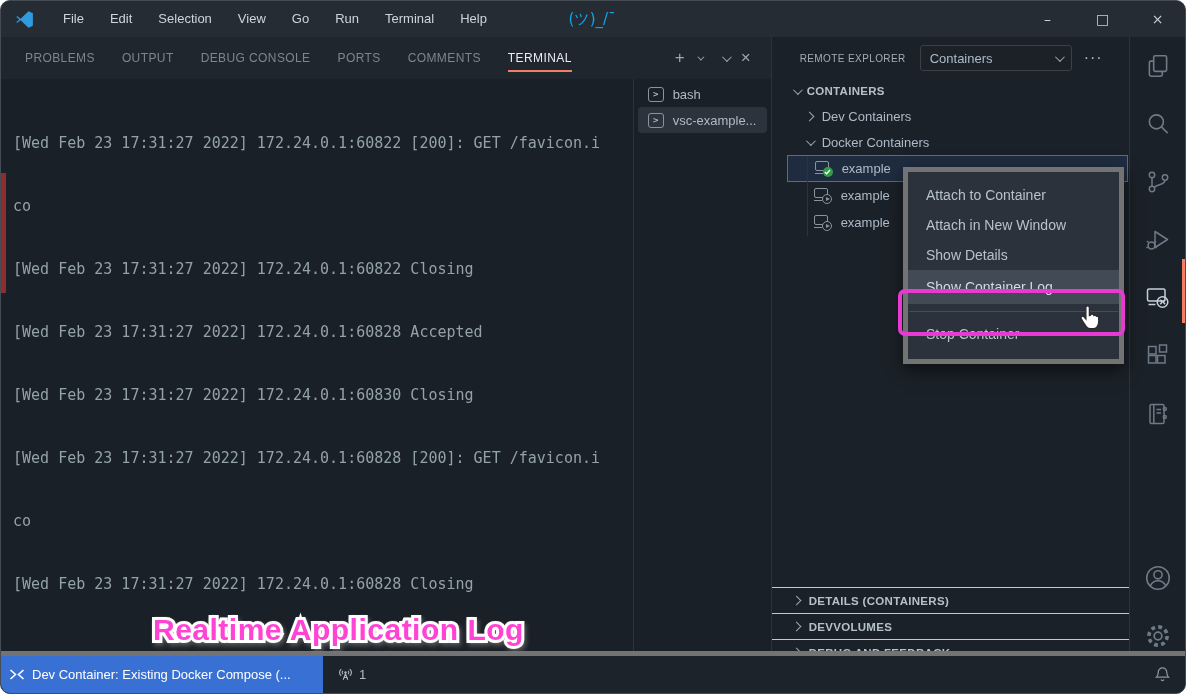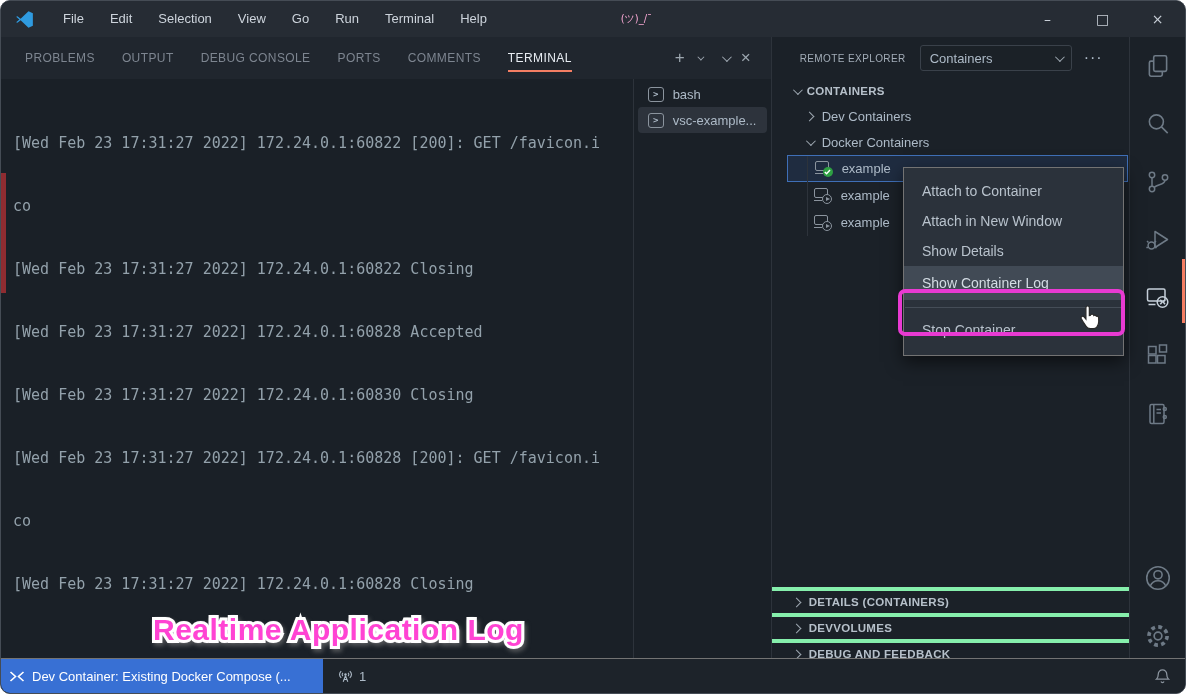--- a/index.html
+++ b/index.html
@@ -13,21 +13,21 @@
   
   .titlebar {
     position: absolute; top: 0; left: 0; right: 0; height: 36px;
     background: #262c34; display: flex; align-items: center;
   }
   .vscode-logo { margin-left: 14px; margin-right: 16px; display: flex; }
   .menubar { display: flex; align-items: center; }
   .menu-item { color: #cdd4dc; font-size: 13px; padding: 0 13px; height: 36px; line-height: 36px; cursor: default; }
   .win-title {
     position: absolute; left: 50%; transform: translateX(-52%);
-    color: #f9a8d4; font-size: 10px; font-family: "DejaVu Sans", sans-serif; margin-left: 44px;
+    color: #0ea5e9; font-size: 15px; font-family: "DejaVu Sans", sans-serif;
   }
   .win-controls { position: absolute; right: 0; top: 0; height: 36px; display: flex; }
   .win-btn { width: 55px; height: 36px; display: flex; align-items: center; justify-content: center; color: #c9d0d8; font-size: 14px; font-family: "DejaVu Sans", sans-serif; }
 
   
   .main { position: absolute; top: 36px; left: 0; right: 0; bottom: 28px; display: flex; }
   .left-panel { width: 771px; display: flex; flex-direction: column; }
   .sidebar { width: 359px; border-left: 1px solid #2d333b; background: #1b2128; display: flex; flex-direction: column; }
   .activitybar { width: 56px; border-left: 1px solid #2d333b; background: #1b2128; position: relative; display: flex; flex-direction: column; align-items: center; }
 
@@ -79,40 +79,40 @@
   .cont-ico { position: relative; width: 18px; height: 16px; flex: none; }
   .cont-ico .mon { position: absolute; left: 0; top: 0; width: 14px; height: 10px; border: 1.4px solid #8b949e; border-radius: 2px; }
   .cont-ico .base { position: absolute; left: 0; top: 12px; width: 8px; height: 1.6px; background: #8b949e; }
   .badge { position: absolute; right: 0; bottom: 0; width: 10px; height: 10px; border-radius: 50%; }
   .badge.run { background: #2ea043; }
   .badge.run svg { position: absolute; left: 1.5px; top: 2px; }
   .badge.stop { background: #1b2128; border: 1.3px solid #8b949e; }
   .badge.stop::after { content: ""; position: absolute; left: 3px; top: 2px; border-left: 4px solid #8b949e; border-top: 2.5px solid transparent; border-bottom: 2.5px solid transparent; }
 
   .sb-bottom { margin-top: auto; }
-  .sb-sect { height: 26px; border-top: 4px solid #86efac; display: flex; align-items: center; padding-left: 21px; cursor: pointer; }
+  .sb-sect { height: 26px; border-top: 1px solid #86efac; display: flex; align-items: center; padding-left: 21px; cursor: pointer; }
   .sb-sect .lbl { color: #b6c0ca; font-size: 11.5px; font-weight: bold; letter-spacing: .3px; margin-left: 9px; }
 
   
   .act-cell { width: 56px; height: 58px; display: flex; align-items: center; justify-content: center; cursor: pointer; }
   .act-cell svg { stroke: #6e7a86; fill: none; stroke-width: 1.5; }
   .act-cell.active svg { stroke: #c6d0da; }
   .act-bottom { margin-top: auto; }
   .active-indicator { position: absolute; right: 0; top: 222px; width: 3px; height: 64px; background: #f47e63; }
 
   
-  .statusbar { position: absolute; left: 0; right: 0; bottom: 0; height: 35px; background: #1d232a; border-top: 1px solid #737373; display: flex; align-items: stretch; }
+  .statusbar { position: absolute; left: 0; right: 0; bottom: 0; height: 42px; background: #1d232a; border-top: 5px solid #737373; display: flex; align-items: stretch; }
   .sb-remote { width: 322px; background: #3870d4; color: #ffffff; display: flex; align-items: center; padding: 0 10px 0 8px; font-size: 13px; white-space: nowrap; overflow: hidden; cursor: pointer; }
   .sb-remote svg { margin-right: 7px; flex: none; }
   .sb-ports { display: flex; align-items: center; color: #adbac7; font-size: 13px; padding: 0 10px; margin-left: 4px; cursor: pointer; }
   .sb-ports svg { margin-right: 5px; stroke: #adbac7; fill: none; stroke-width: 1.1; }
   .sb-bell { margin-left: auto; display: flex; align-items: center; padding-right: 14px; cursor: pointer; }
 
   
-  .ctx-menu { position: absolute; left: 902px; top: 166px; width: 221px; background: #2b323b; border: 1px solid #737373; box-shadow: 0 6px 16px rgba(0,0,0,.55); padding: 8px 0 10px 0; z-index: 30; }
+  .ctx-menu { position: absolute; left: 902px; top: 166px; width: 221px; background: #2b323b; border: 5px solid #737373; box-shadow: 0 6px 16px rgba(0,0,0,.55); padding: 8px 0 10px 0; z-index: 30; }
   .ctx-item { height: 30px; line-height: 30px; padding-left: 18px; color: #b8c2cc; font-size: 14px; cursor: pointer; }
   .ctx-item.highlighted { background: #414a55; color: #d3dce4; height: 34px; line-height: 34px; }
   .ctx-sep { height: 1px; background: #454d57; margin: 7px 1px; }
   .hl-box { position: absolute; left: 897px; top: 288px; width: 227px; height: 47px; border: 4px solid #e83ad2; border-radius: 7px; z-index: 40; pointer-events: none; }
   .cursor-hand { position: absolute; left: 1078px; top: 303px; z-index: 50; }
 
   
   .annotation {
     position: absolute; left: 152px; top: 612px; z-index: 20;
     font-size: 30px; font-weight: bold; letter-spacing: .5px; white-space: nowrap;

